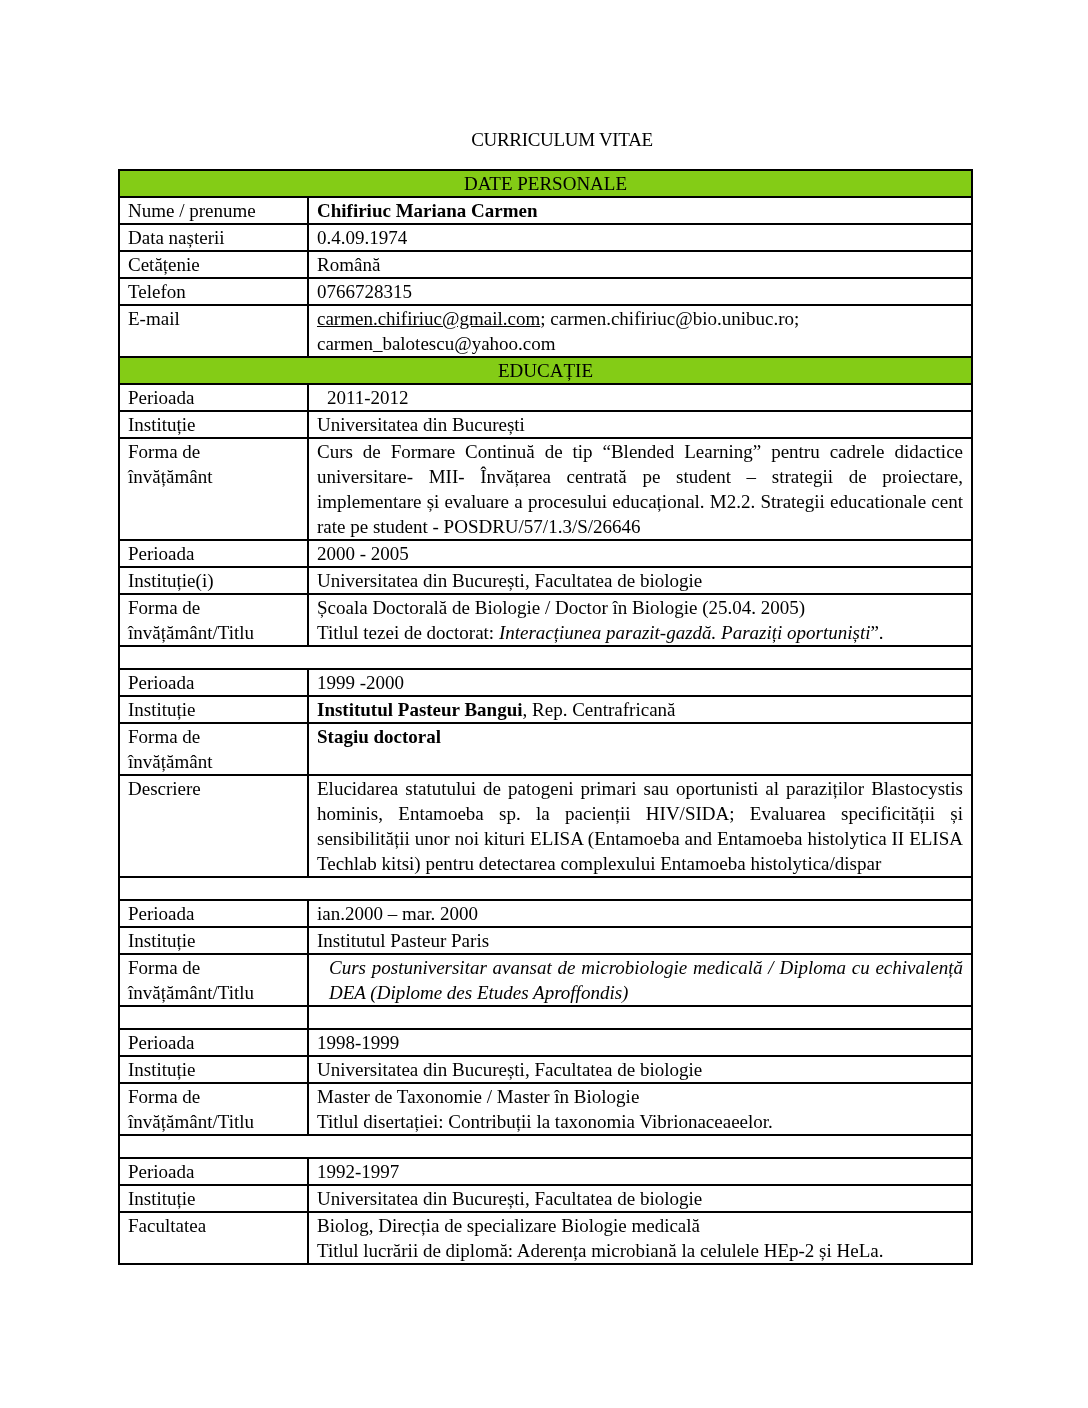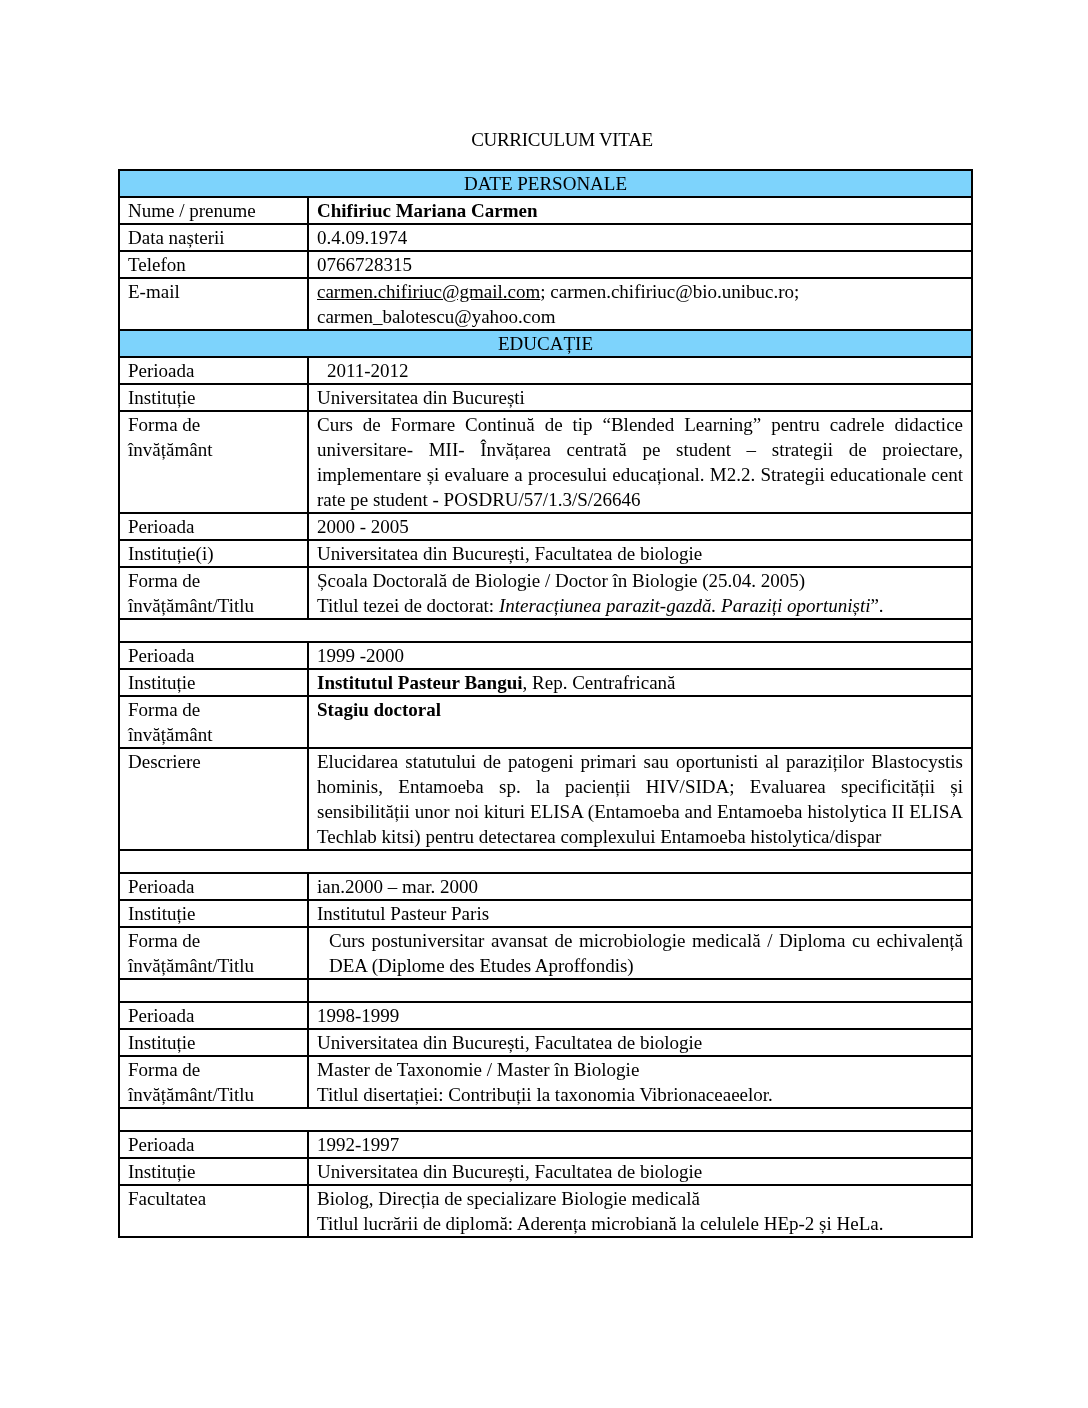--- a/index.html
+++ b/index.html
@@ -17,29 +17,29 @@
       width: 853px; border-collapse: collapse; table-layout: fixed;
       font-size: 19px; line-height: 25px;
     }
     table.cv td {
       border: 2px solid #000; padding: 0 8px; vertical-align: top;
       height: 21px;
     }
     col.c1 { width: 189px; }
     col.c2 { width: 664px; }
     td.section {
-      background: #7dd3fc; text-align: center; padding: 0;
+      background: #84cc16; text-align: center; padding: 0;
     }
     td.blank { height: 21px; }
     td.just { text-align: justify; text-align-last: left; }
     .semibold { font-weight: bold; margin-top: 39px; }
     .name { font-weight: bold; }
     .link { color: #000000; text-decoration: underline; }
     .ital { font-style: italic; }
-    .pl-extra { padding-left: 20px !important; }
+    .pl-extra { padding-left: 20px !important; font-style: italic; }
     .pl-extra2 { padding-left: 18px !important; }
     .line { display: block; }
   </style>
 </head>
 <body>
 
 <div class="doc-title">CURRICULUM VITAE</div>
 
 <table class="cv">
   <colgroup>
@@ -53,20 +53,24 @@
   </tr>
   <tr>
     <td>Nume / prenume</td>
     <td class="name">Chifiriuc Mariana Carmen</td>
   </tr>
   <tr>
     <td>Data nașterii</td>
     <td>0.4.09.1974</td>
   </tr>
   <tr>
+    <td>Cetățenie</td>
+    <td>Română</td>
+  </tr>
+  <tr>
     <td>Telefon</td>
     <td>0766728315</td>
   </tr>
   <tr>
     <td>E-mail</td>
     <td>
       <span class="link">carmen.chifiriuc@gmail.com</span><span>; carmen.chifiriuc@bio.unibuc.ro;</span>
       <span class="line">carmen_balotescu@yahoo.com</span>
     </td>
   </tr>

